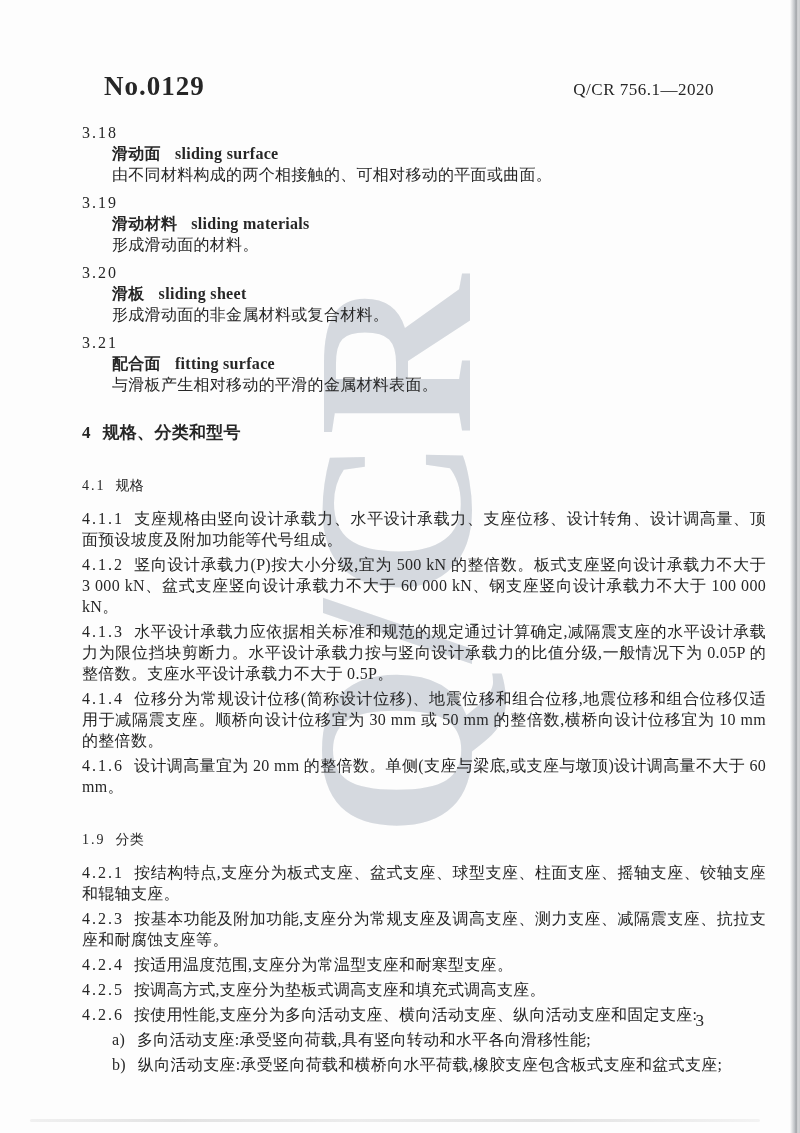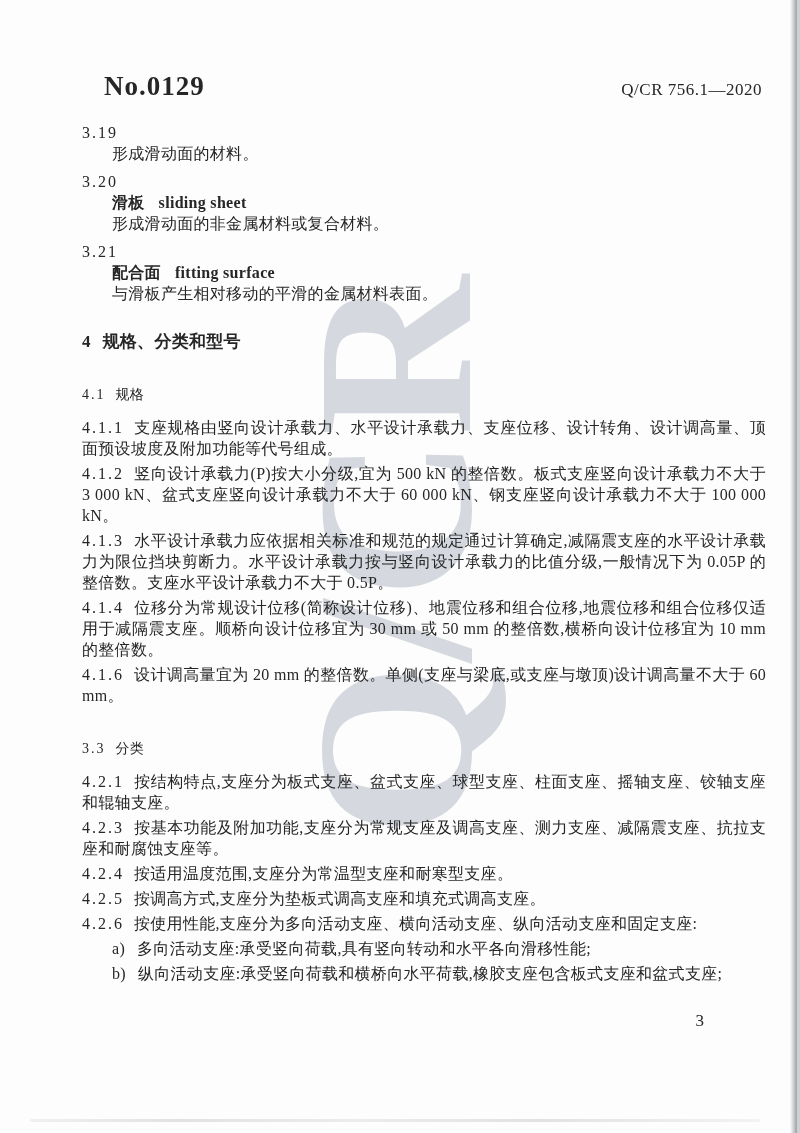--- a/index.html
+++ b/index.html
@@ -20,21 +20,21 @@
   .watermark{
     position:absolute;left:115px;top:435px;width:560px;height:240px;z-index:0;
     display:flex;align-items:center;justify-content:center;
     transform:rotate(-90deg);
     font-family:"Liberation Serif","DejaVu Serif",serif;
     font-weight:bold;font-size:222px;letter-spacing:2px;
     color:#ccd1d8;opacity:.8;user-select:none;white-space:nowrap;
   }
   .header{
     position:relative;z-index:1;
-    padding:56px 38px 0 104px;
+    padding:56px 86px 0 104px;
     display:flex;justify-content:space-between;align-items:baseline;
   }
   .doc-number{font-size:27px;font-weight:bold;letter-spacing:1px;}
   .standard-code{font-size:17px;font-weight:normal;letter-spacing:.5px;margin-top:24px;}
   .content{
     position:relative;z-index:1;
     margin:20px 36px 0 82px;width:684px;
     font-size:16px;line-height:21px;letter-spacing:.3px;
     text-align:justify;
   }
@@ -59,23 +59,33 @@
 
 <div class="watermark">Q/CR</div>
 
 <div class="header">
   <span class="doc-number">No.0129</span>
   <span class="standard-code">Q/CR 756.1—2020</span>
 </div>
 
 <div class="content">
 
+  <div class="term-block">
+    <div class="term-clause-num">3.18</div>
+    <div class="term-line">
+      <span>滑动面</span><span class="term-en">sliding surface</span>
+    </div>
+    <div class="term-def">由不同材料构成的两个相接触的、可相对移动的平面或曲面。</div>
+  </div>
 
   <div class="term-block">
     <div class="term-clause-num">3.19</div>
+    <div class="term-line">
+      <span>滑动材料</span><span class="term-en">sliding materials</span>
+    </div>
     <div class="term-def">形成滑动面的材料。</div>
   </div>
 
   <div class="term-block">
     <div class="term-clause-num">3.20</div>
     <div class="term-line">
       <span>滑板</span><span class="term-en">sliding sheet</span>
     </div>
     <div class="term-def">形成滑动面的非金属材料或复合材料。</div>
   </div>
@@ -96,21 +106,21 @@
     <span class="cnum">4.1</span><span>规格</span>
   </div>
 
   <p class="clause"><span class="cnum">4.1.1</span><span>支座规格由竖向设计承载力、水平设计承载力、支座位移、设计转角、设计调高量、顶面预设坡度及附加功能等代号组成。</span></p>
   <p class="clause"><span class="cnum">4.1.2</span><span>竖向设计承载力(P)按大小分级,宜为 500 kN 的整倍数。板式支座竖向设计承载力不大于 3 000 kN、盆式支座竖向设计承载力不大于 60 000 kN、钢支座竖向设计承载力不大于 100 000 kN。</span></p>
   <p class="clause"><span class="cnum">4.1.3</span><span>水平设计承载力应依据相关标准和规范的规定通过计算确定,减隔震支座的水平设计承载力为限位挡块剪断力。水平设计承载力按与竖向设计承载力的比值分级,一般情况下为 0.05P 的整倍数。支座水平设计承载力不大于 0.5P。</span></p>
   <p class="clause"><span class="cnum">4.1.4</span><span>位移分为常规设计位移(简称设计位移)、地震位移和组合位移,地震位移和组合位移仅适用于减隔震支座。顺桥向设计位移宜为 30 mm 或 50 mm 的整倍数,横桥向设计位移宜为 10 mm 的整倍数。</span></p>
   <p class="clause"><span class="cnum">4.1.6</span><span>设计调高量宜为 20 mm 的整倍数。单侧(支座与梁底,或支座与墩顶)设计调高量不大于 60 mm。</span></p>
 
   <div class="sub-heading">
-    <span class="cnum">3.3</span><span>分类</span>
+    <span class="cnum">1.9</span><span>分类</span>
   </div>
 
   <p class="clause"><span class="cnum">4.2.1</span><span>按结构特点,支座分为板式支座、盆式支座、球型支座、柱面支座、摇轴支座、铰轴支座和辊轴支座。</span></p>
   <p class="clause"><span class="cnum">4.2.3</span><span>按基本功能及附加功能,支座分为常规支座及调高支座、测力支座、减隔震支座、抗拉支座和耐腐蚀支座等。</span></p>
   <p class="clause"><span class="cnum">4.2.4</span><span>按适用温度范围,支座分为常温型支座和耐寒型支座。</span></p>
   <p class="clause"><span class="cnum">4.2.5</span><span>按调高方式,支座分为垫板式调高支座和填充式调高支座。</span></p>
   <p class="clause"><span class="cnum">4.2.6</span><span>按使用性能,支座分为多向活动支座、横向活动支座、纵向活动支座和固定支座:</span></p>
 
   <p class="list-item"><span class="list-label">a)</span><span>多向活动支座:承受竖向荷载,具有竖向转动和水平各向滑移性能;</span></p>
   <p class="list-item"><span class="list-label">b)</span><span>纵向活动支座:承受竖向荷载和横桥向水平荷载,橡胶支座包含板式支座和盆式支座;</span></p>

